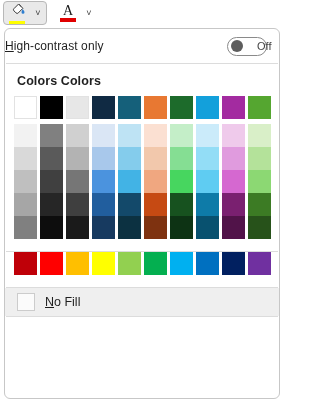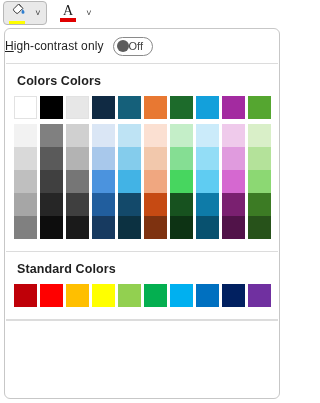--- a/index.html
+++ b/index.html
@@ -85,21 +85,21 @@
     border: 1px solid #c7c7c7;
     border-radius: 6px;
     overflow: hidden;
   }
 
   
   .hc-row {
     height: 34px;
     display: flex;
     align-items: center;
-    justify-content: flex-start;
+    justify-content: space-between;
     padding-right: 12px;
     box-sizing: border-box;
   }
   .hc-label {
     font-size: 12px;
     color: #1f1f1f;
     margin-right: 9px;
     letter-spacing: 0.1px;
   }
   .hc-label .acc { text-decoration: underline; }
@@ -118,21 +118,21 @@
   .toggle-knob {
     width: 12px;
     height: 12px;
     border-radius: 50%;
     background: #5d5d5d;
     flex: 0 0 auto;
   }
   .toggle-text {
     font-size: 11px;
     color: #444;
-    margin-left: 0;
+    margin-left: 14px;
   }
 
   .divider {
     height: 1px;
     background: #dcdcdc;
     margin: 0 1px;
   }
 
   .section-title {
     font-size: 12.5px;
@@ -325,34 +325,37 @@
         <div class="vsw" style="background: rgb(126, 50, 16);"></div>
         <div class="vsw" style="background: rgb(13, 51, 20);"></div>
         <div class="vsw" style="background: rgb(8, 81, 111);"></div>
         <div class="vsw" style="background: rgb(81, 19, 73);"></div>
         <div class="vsw" style="background: rgb(39, 82, 26);"></div>
       </div>
     </div>
 
   <div class="divider" style="margin-top:12px;"></div>
 
-  <div class="section-title">Standard Colors</div>
 
   <div class="grid" id="standard-grid">
       <div class="sw" style="background: rgb(191, 0, 8);"></div>
       <div class="sw" style="background: rgb(255, 0, 0);"></div>
       <div class="sw" style="background: rgb(255, 191, 0);"></div>
       <div class="sw" style="background: rgb(255, 255, 0);"></div>
       <div class="sw" style="background: rgb(146, 208, 80);"></div>
       <div class="sw" style="background: rgb(4, 175, 80);"></div>
       <div class="sw" style="background: rgb(0, 176, 240);"></div>
       <div class="sw" style="background: rgb(0, 112, 192);"></div>
       <div class="sw" style="background: rgb(1, 32, 96);"></div>
       <div class="sw" style="background: rgb(112, 48, 160);"></div>
     </div>
 
   <div class="divider" style="margin-top:12px;"></div>
 
+  <div class="menu-item hover">
+    <div class="nofill-box"></div>
+    <span class="menu-item-label"><span class="acc">N</span><span>o Fill</span></span>
+  </div>
 
   <div class="divider"></div>
 
 
 </div>
 
 </body></html>

